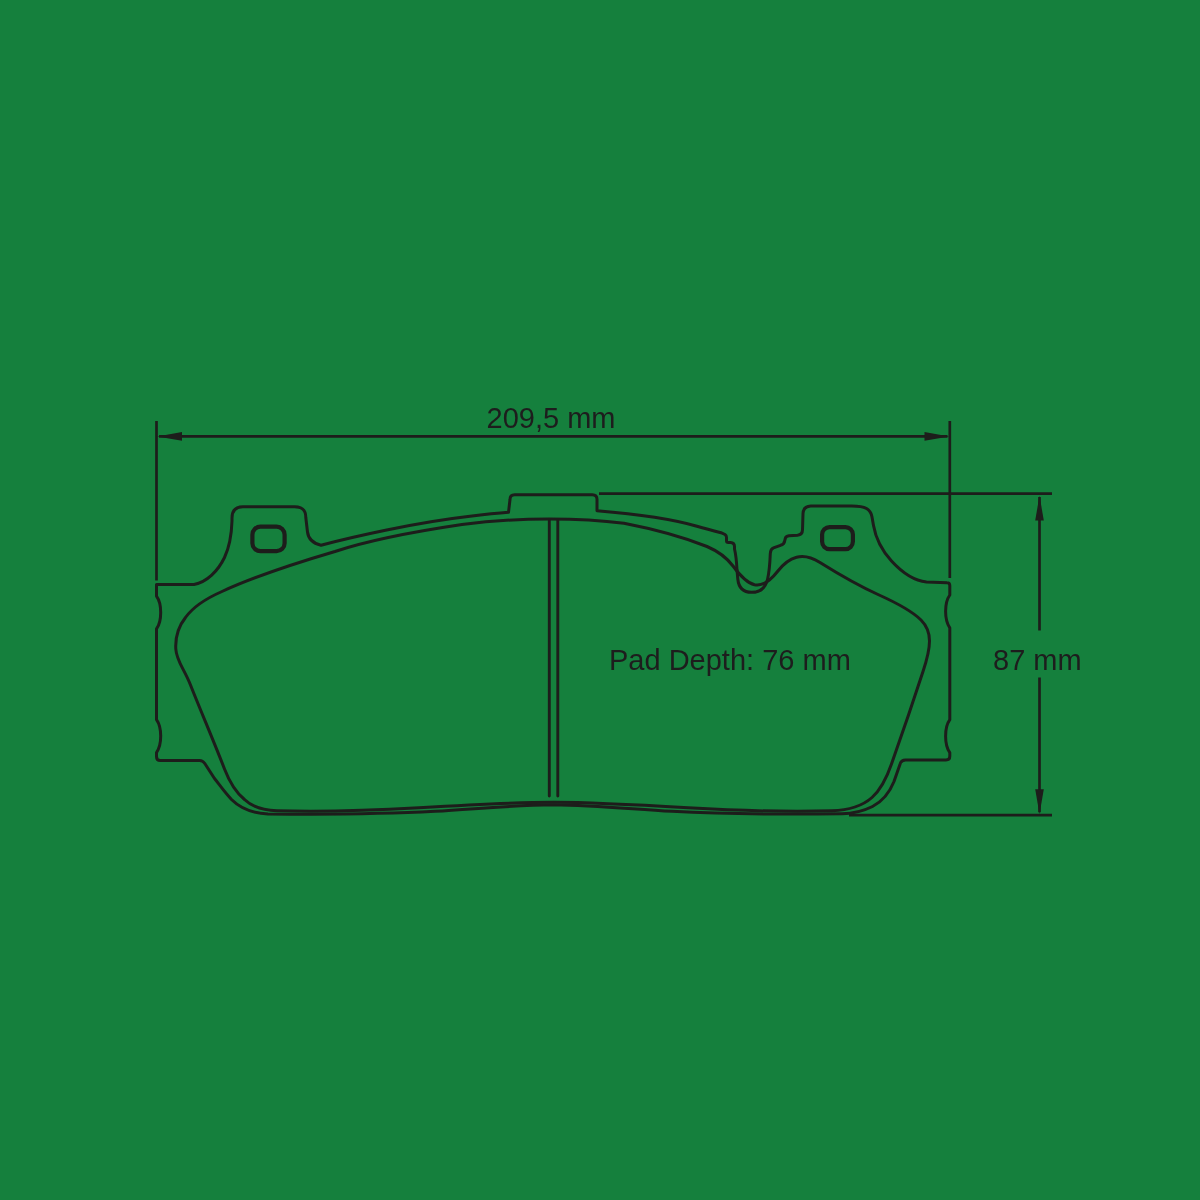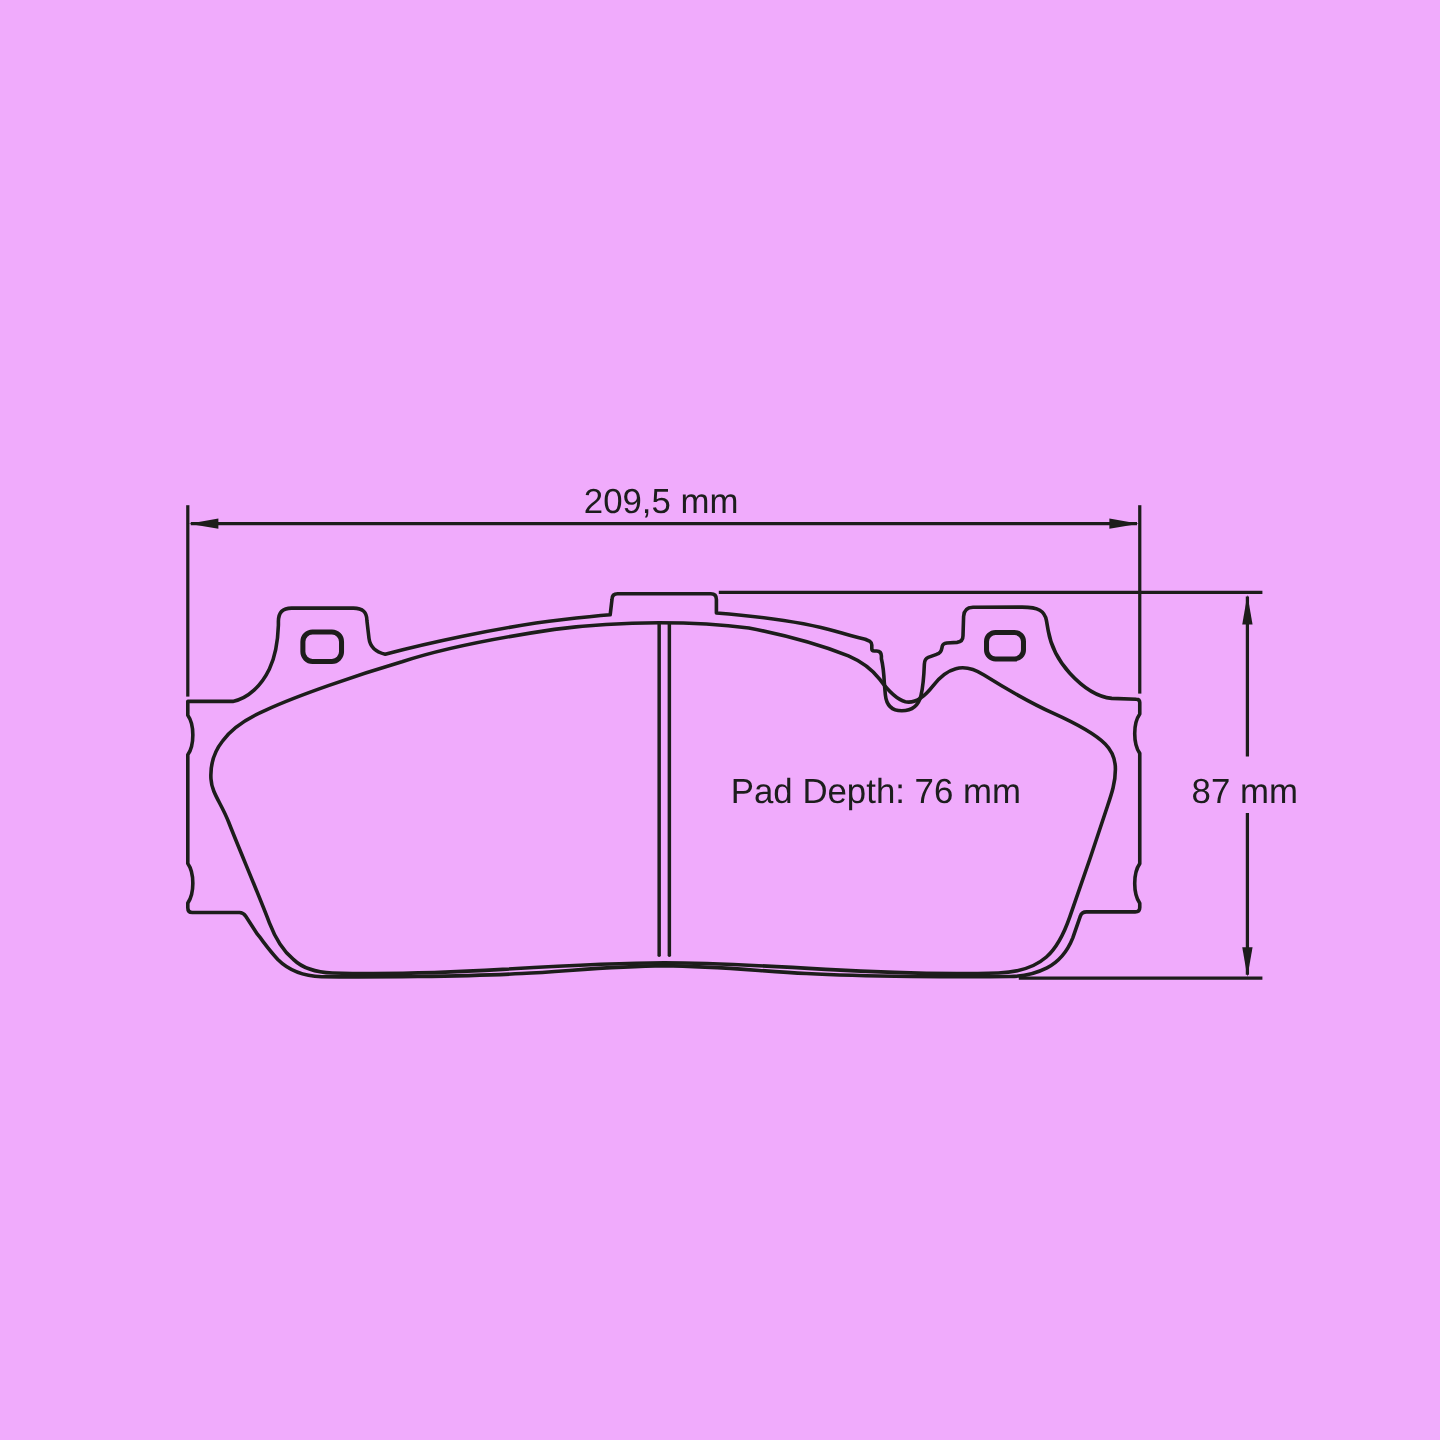--- a/index.html
+++ b/index.html
@@ -1,16 +1,16 @@
 <!DOCTYPE html>
 <html><head>
 <meta charset="utf-8">
 <style>
   html,body{margin:0;padding:0;background:#ffffff;}
-  .wrap{width:1200px;height:1200px;position:relative;background:#f0abfc;overflow:hidden;}
+  .wrap{width:1200px;height:1200px;position:relative;background:#15803d;overflow:hidden;}
   svg{display:block;}
   text{font-family:"Liberation Sans",sans-serif;fill:#1d1d1b;}
 </style>
 </head>
 <body>
 <div class="wrap">
 <svg width="1200" height="1200" viewBox="0 0 1200 1200">
   <g fill="none" stroke="#1d1d1b" stroke-width="2.7" stroke-linejoin="round">
 
     <path d="M 156.5 421 V 580.5"></path>

